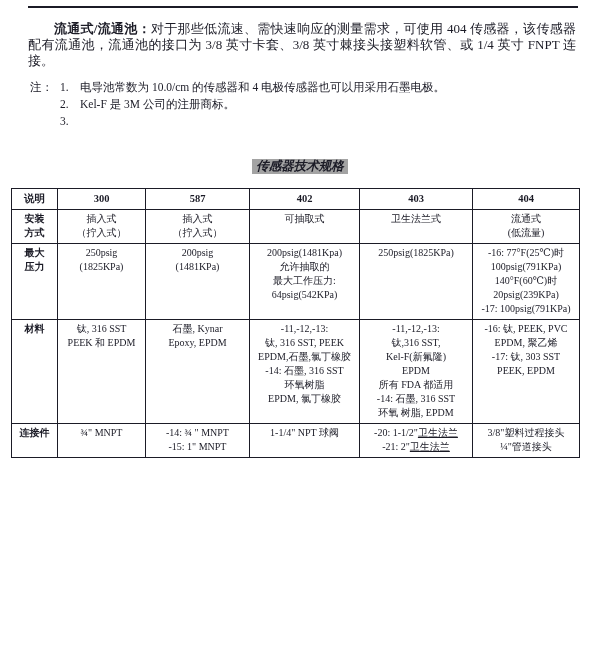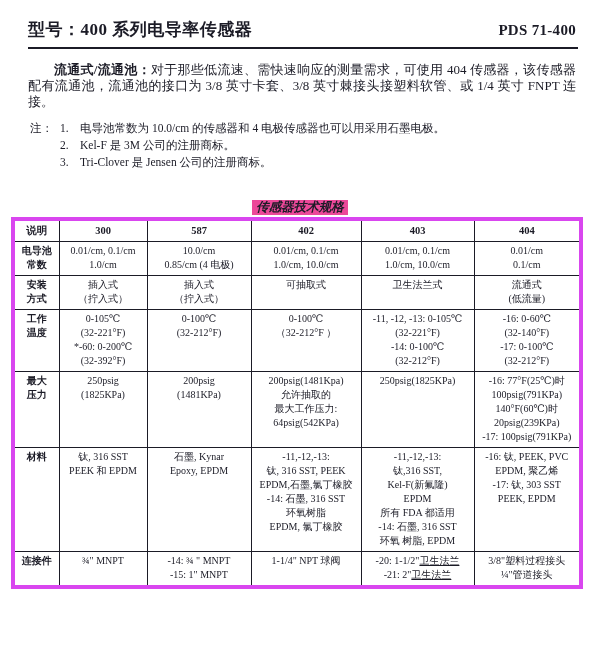--- a/index.html
+++ b/index.html
@@ -31,71 +31,66 @@
     display: flex; font-size: 11.5px; line-height: 17px;
     margin: 10px 24px 0 30px;
   }
   .notes-label { flex: 0 0 30px; }
   .note { display: flex; }
   .note-num { flex: 0 0 20px; }
 
   .table-title-row { text-align: center; margin-top: 26px; }
   .table-title {
     display: inline-block;
-    background: #ec4899;
+    background: #a3a3a3;
     font-weight: bold; font-style: italic;
     font-size: 12.5px; line-height: 15px;
     padding: 0 4px;
   }
 
   table.spec-table {
     border-collapse: collapse; table-layout: fixed;
-    margin: 2px 0 0 11px; width: 568px;
-    border: 4px solid #d946ef;
+    margin: 14px 0 0 11px; width: 568px;
+    border: 1px solid #d946ef;
   }
   .spec-table th, .spec-table td {
     border: 1px solid #1b1b26;
     font-size: 10px; line-height: 14px;
     text-align: center; vertical-align: top;
     white-space: pre-line;
     padding: 2px 2px 3px;
     font-weight: normal;
     overflow: hidden;
   }
   .spec-table thead th { font-weight: bold; font-size: 10.5px; padding-top: 3px; }
   .spec-table tbody th.rowlabel { font-weight: bold; }
   .spec-table u { text-underline-offset: 1px; }
 </style>
 </head>
 <body>
 
 <div class="page">
 
-  <div class="header">
-    <span class="doc-title">型号：400 系列电导率传感器</span>
-    <span class="doc-number">PDS 71-400</span>
-  </div>
   <hr class="rule">
 
   <p class="intro"><span class="lead">流通式/流通池：</span><span>对于那些低流速、需快速响应的测量需求，可使用 404 传感器，该传感器配有流通池，流通池的接口为 3/8 英寸卡套、3/8 英寸棘接头接塑料软管、或 1/4 英寸 FNPT 连接。</span></p>
 
   <div class="notes">
     <span class="notes-label">注：</span>
     <div class="notes-items">
       <div class="note">
         <span class="note-num">1.</span>
         <span class="note-text">电导池常数为 10.0/cm 的传感器和 4 电极传感器也可以用采用石墨电极。</span>
       </div>
       <div class="note">
         <span class="note-num">2.</span>
         <span class="note-text">Kel-F 是 3M 公司的注册商标。</span>
       </div>
       <div class="note">
         <span class="note-num">3.</span>
-        <span class="note-text">Tri-Clover 是 Jensen 公司的注册商标。</span>
       </div>
     </div>
   </div>
 
   <div class="table-title-row">
     <span class="table-title">传感器技术规格</span>
   </div>
 
   <table class="spec-table">
     <colgroup>
@@ -111,64 +106,30 @@
         <th>说明</th>
         <th>300</th>
         <th>587</th>
         <th>402</th>
         <th>403</th>
         <th>404</th>
       </tr>
     </thead>
     <tbody>
       <tr>
-        <th class="rowlabel">电导池
-常数</th>
-        <td>0.01/cm, 0.1/cm
-1.0/cm</td>
-        <td>10.0/cm
-0.85/cm (4 电极)</td>
-        <td>0.01/cm, 0.1/cm
-1.0/cm, 10.0/cm</td>
-        <td>0.01/cm, 0.1/cm
-1.0/cm, 10.0/cm</td>
-        <td>0.01/cm
-0.1/cm</td>
-      </tr>
-      <tr>
         <th class="rowlabel">安装
 方式</th>
         <td>插入式
 （拧入式）</td>
         <td>插入式
 （拧入式）</td>
         <td>可抽取式</td>
         <td>卫生法兰式</td>
         <td>流通式
 (低流量)</td>
-      </tr>
-      <tr>
-        <th class="rowlabel">工作
-温度</th>
-        <td>0-105℃
-(32-221°F)
-*-60: 0-200℃
-(32-392°F)</td>
-        <td>0-100℃
-(32-212°F)</td>
-        <td>0-100℃
-（32-212°F ）</td>
-        <td>-11, -12, -13: 0-105℃
-(32-221°F)
--14: 0-100℃
-(32-212°F)</td>
-        <td>-16: 0-60℃
-(32-140°F)
--17: 0-100℃
-(32-212°F)</td>
       </tr>
       <tr>
         <th class="rowlabel">最大
 压力</th>
         <td>250psig
 (1825KPa)</td>
         <td>200psig
 (1481KPa)</td>
         <td>200psig(1481Kpa)
 允许抽取的

